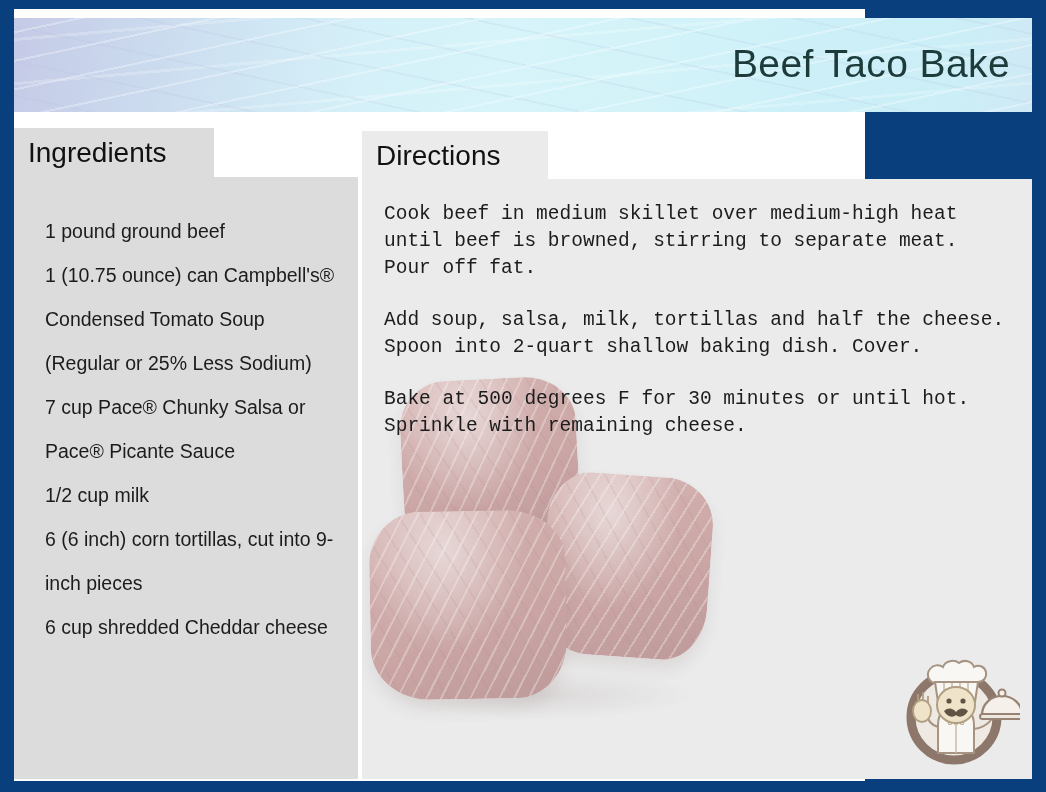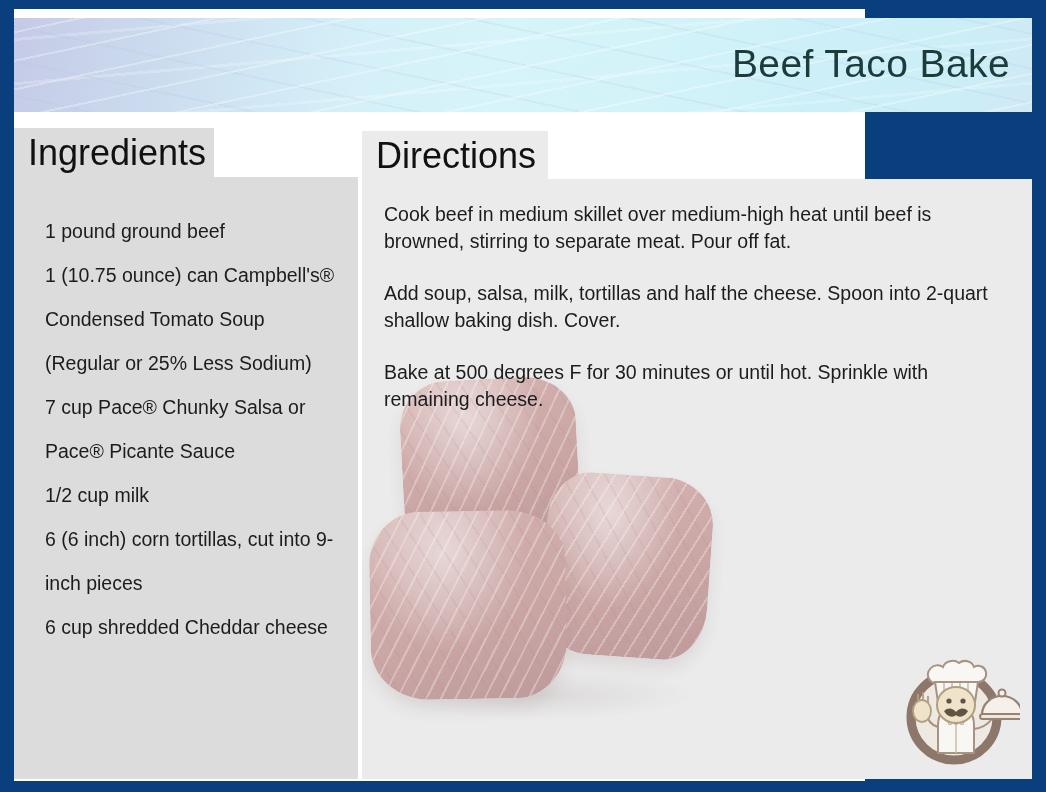--- a/index.html
+++ b/index.html
@@ -92,21 +92,21 @@
 
   
   .panel-tab {
     position: absolute;
     background: #dcdcdc;
     display: flex;
     align-items: center;
     padding-left: 14px;
   }
   .panel-tab-label {
-    font-size: 36px;
+    font-size: 28px;
     font-weight: 400;
     color: #111111;
     white-space: nowrap;
   }
 
   #ingredients-tab {
     left: 0px;
     top: 119px;
     width: 200px;
     height: 50px;
@@ -150,21 +150,21 @@
   #ingredients-list li { margin: 17px; }
 
   
   #directions-body {
     position: relative;
     z-index: 3;
     font-size: 19.5px;
     line-height: 27px;
     color: #1c1c1c;
   }
-  #directions-body p { margin: 0 0 25px 0; }
+  #directions-body p { margin: 0 0 25px 0; font-family: Liberation Mono, monospace; }
   #directions-body p:last-child { margin-bottom: 0; }
 
   
   #beef-photo {
     position: absolute;
     left: 0px;
     top: 192px;
     width: 420px;
     height: 400px;
     z-index: 1;

